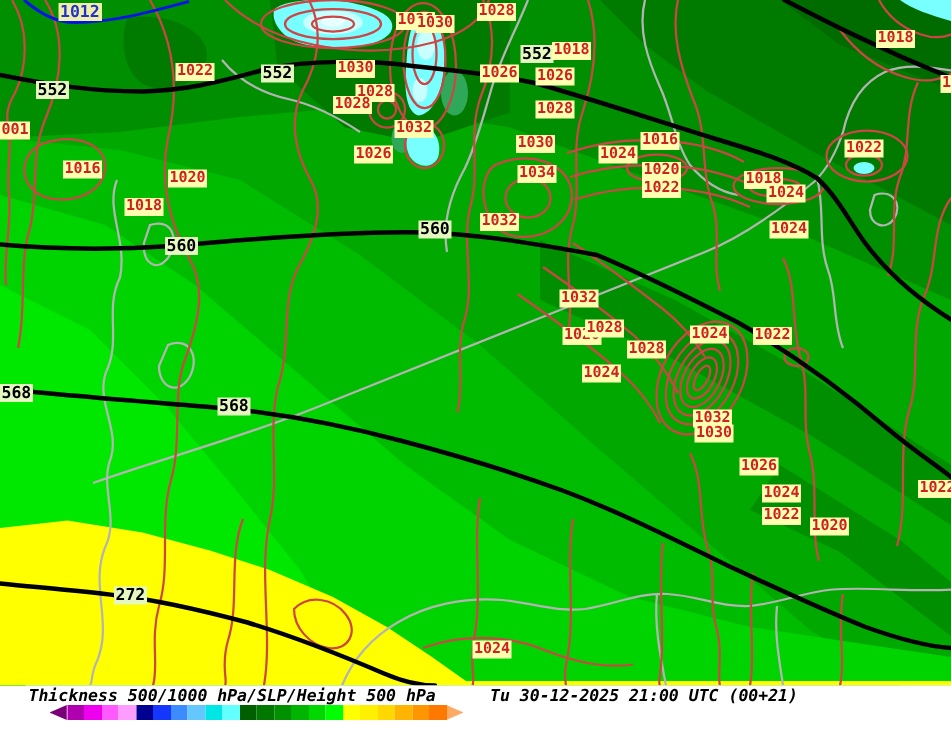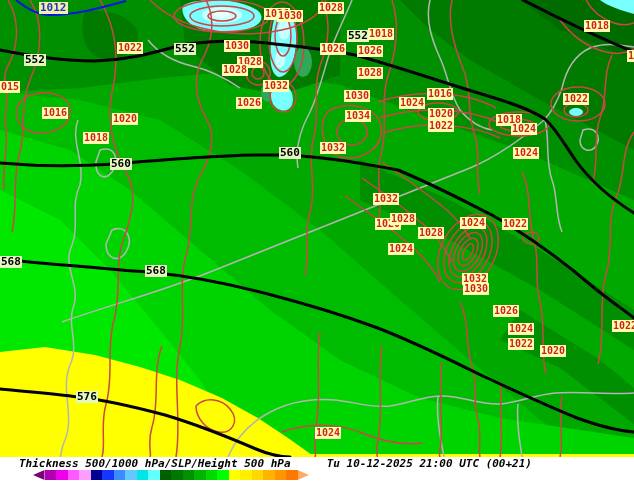--- a/index.html
+++ b/index.html
@@ -138,29 +138,29 @@
         <path d="M0,163 C45,167 85,166 115,164 C170,159 235,154 282,155 C320,156 360,163 398,170 C436,186 462,200 492,215 C525,234 558,257 592,286 C610,301 624,310 634,318"></path>
         <path d="M0,259 C45,264 100,268 148,272 C190,276 230,284 268,294 C310,305 345,316 375,327 C415,342 450,360 485,377 C515,391 545,405 577,418 C602,427 620,431 634,432"></path>
         <path d="M0,389 C30,392 55,394 78,397 C105,400 135,407 165,415 C195,424 228,437 256,449 C270,455 280,457 290,457"></path>
       </g>
       <g stroke="#0014E6" stroke-width="2" fill="none">
         <path d="M16,0 C28,10 38,15 50,15 C75,15 100,8 126,1"></path>
       </g>
     </svg>
     <div class="labels">
         <div class="mlabel blue" style="left: 2px; top: 2px; margin-left: 37px;">1012</div>
-        <div class="mlabel " style="left: 0px; top: 81px;">015</div>
+        <div class="mlabel " style="left: 0px; top: 81px;">001</div>
         <div class="mlabel hgt" style="left: 24px; top: 54px;">552</div>
         <div class="mlabel hgt" style="left: 174px; top: 43px;">552</div>
         <div class="mlabel hgt" style="left: 347px; top: 30px;">552</div>
         <div class="mlabel hgt" style="left: 110px; top: 158px;">560</div>
         <div class="mlabel hgt" style="left: 279px; top: 147px;">560</div>
         <div class="mlabel hgt" style="left: 0px; top: 256px;">568</div>
         <div class="mlabel hgt" style="left: 145px; top: 265px;">568</div>
-        <div class="mlabel hgt" style="left: 76px; top: 391px;">576</div>
+        <div class="mlabel hgt" style="left: 76px; top: 391px;">272</div>
         <div class="mlabel " style="left: 117px; top: 42px;">1022</div>
         <div class="mlabel " style="left: 224px; top: 40px;">1030</div>
         <div class="mlabel " style="left: 237px; top: 56px;">1028</div>
         <div class="mlabel " style="left: 222px; top: 64px;">1028</div>
         <div class="mlabel " style="left: 263px; top: 80px;">1032</div>
         <div class="mlabel " style="left: 236px; top: 97px;">1026</div>
         <div class="mlabel " style="left: 42px; top: 107px;">1016</div>
         <div class="mlabel " style="left: 112px; top: 113px;">1020</div>
         <div class="mlabel " style="left: 83px; top: 132px;">1018</div>
         <div class="mlabel " style="left: 264px; top: 8px;">1026</div>
@@ -196,21 +196,21 @@
         <div class="mlabel " style="left: 508px; top: 323px;">1024</div>
         <div class="mlabel " style="left: 508px; top: 338px;">1022</div>
         <div class="mlabel " style="left: 540px; top: 345px;">1020</div>
         <div class="mlabel " style="left: 315px; top: 427px;">1024</div>
         <div class="mlabel " style="left: 612px; top: 320px;">1022</div>
       </div>
   </div>
 
   <div class="footer">
     <div class="ftitle">Thickness 500/1000 hPa/SLP/Height 500 hPa</div>
-    <div class="fdate">Tu 10-12-2025 21:00 UTC (00+21)</div>
+    <div class="fdate">Tu 30-12-2025 21:00 UTC (00+21)</div>
     <div class="scalebar">
         <span style="background: rgb(122, 0, 122);"></span>
         <span style="background: rgb(176, 0, 176);"></span>
         <span style="background: rgb(238, 0, 238);"></span>
         <span style="background: rgb(255, 90, 255);"></span>
         <span style="background: rgb(255, 156, 255);"></span>
         <span style="background: rgb(0, 0, 144);"></span>
         <span style="background: rgb(20, 54, 255);"></span>
         <span style="background: rgb(60, 140, 255);"></span>
         <span style="background: rgb(100, 200, 255);"></span>

